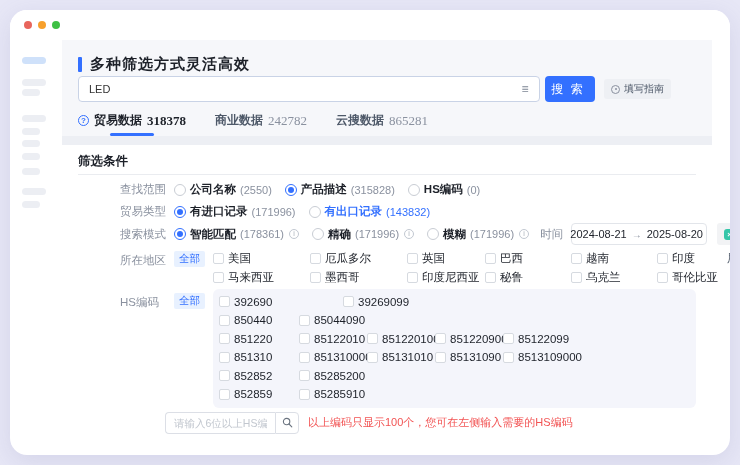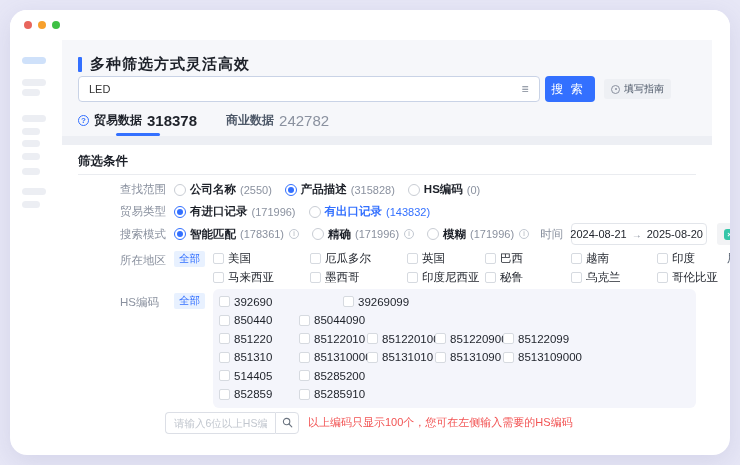--- a/index.html
+++ b/index.html
@@ -38,21 +38,21 @@
   .lines-icon { width:28px; text-align:center; color:#7d8694; font-size:12px; line-height:24px; cursor:pointer; }
   .search-btn { width:50px; height:26px; margin-left:5px; background:#3370ff; color:#fff; border:0; border-radius:4px; font-size:12px; letter-spacing:2px; padding-left:2px; cursor:pointer; font-family:inherit; }
   .guide-btn { margin-left:9px; height:20px; background:#eef0f4; border-radius:3px; color:#4e5969; font-size:10px; display:flex; align-items:center; gap:4px; padding:0 7px; cursor:pointer; white-space:nowrap; }
   .info-circle { width:9px; height:9px; border:1px solid #8a919f; border-radius:50%; position:relative; flex-shrink:0; }
   .info-circle::after { content:''; position:absolute; left:2.5px; top:2.5px; width:2px; height:2px; border-radius:50%; background:#8a919f; }
   
   .tabs { margin-top:10px; display:flex; gap:29px; }
   .tab { display:flex; align-items:center; gap:5px; padding-bottom:7px; position:relative; cursor:pointer; white-space:nowrap; }
   .q-icon { width:11px; height:11px; border:1px solid #3370ff; border-radius:50%; color:#3370ff; font-size:8px; line-height:10px; text-align:center; font-weight:bold; }
   .tab-name { font-size:12px; color:#4e5969; font-weight:600; }
-  .tab-count { font-size:15px; color:#8a919f; }
+  .tab-count { font-size:13px; color:#8a919f;font-family:Liberation Serif, serif; }
   .tab.active .tab-name { color:#1d2129; font-weight:700; }
   .tab.active .tab-count { color:#1d2129; font-weight:700; }
   .tab-underline { position:absolute; bottom:0; left:50%; transform:translateX(-50%); width:44px; height:3px; background:#3370ff; border-radius:1.5px; }
   .band { height:9px; background:#edeff4; }
   
   .filters { padding:8px 16px 0 16px; background:#fff; }
   .filter-heading { font-size:12.5px; font-weight:700; color:#1d2129; height:15px; }
   .hr { height:1px; background:#eaecf0; margin-top:6px; }
   .frow { display:flex; align-items:center; margin-top:7px; font-size:12px; }
   .frow.top { align-items:flex-start; }
@@ -132,20 +132,24 @@
           <div class="tab active">
             <span class="q-icon">?</span>
             <span class="tab-name">贸易数据</span>
             <span class="tab-count">318378</span>
             <span class="tab-underline"></span>
           </div>
           <div class="tab">
             <span class="tab-name">商业数据</span>
             <span class="tab-count">242782</span>
           </div>
+          <div class="tab">
+            <span class="tab-name">云搜数据</span>
+            <span class="tab-count">865281</span>
+          </div>
         </div>
       </div>
       <div class="band"></div>
 
       <div class="filters">
         <div class="filter-heading">筛选条件</div>
         <div class="hr"></div>
 
         <div class="frow">
           <span class="flabel">查找范围</span>
@@ -346,21 +350,21 @@
                   <span>85131090</span>
                 </span>
               <span class="cb-item">
                   <span class="cb"></span>
                   <span>8513109000</span>
                 </span>
             </div>
             <div class="hs-grid">
               <span class="cb-item">
                   <span class="cb"></span>
-                  <span>514405</span>
+                  <span>852852</span>
                 </span>
               <span class="cb-item">
                   <span class="cb"></span>
                   <span>85285200</span>
                 </span>
             </div>
             <div class="hs-grid">
               <span class="cb-item">
                   <span class="cb"></span>
                   <span>852859</span>

